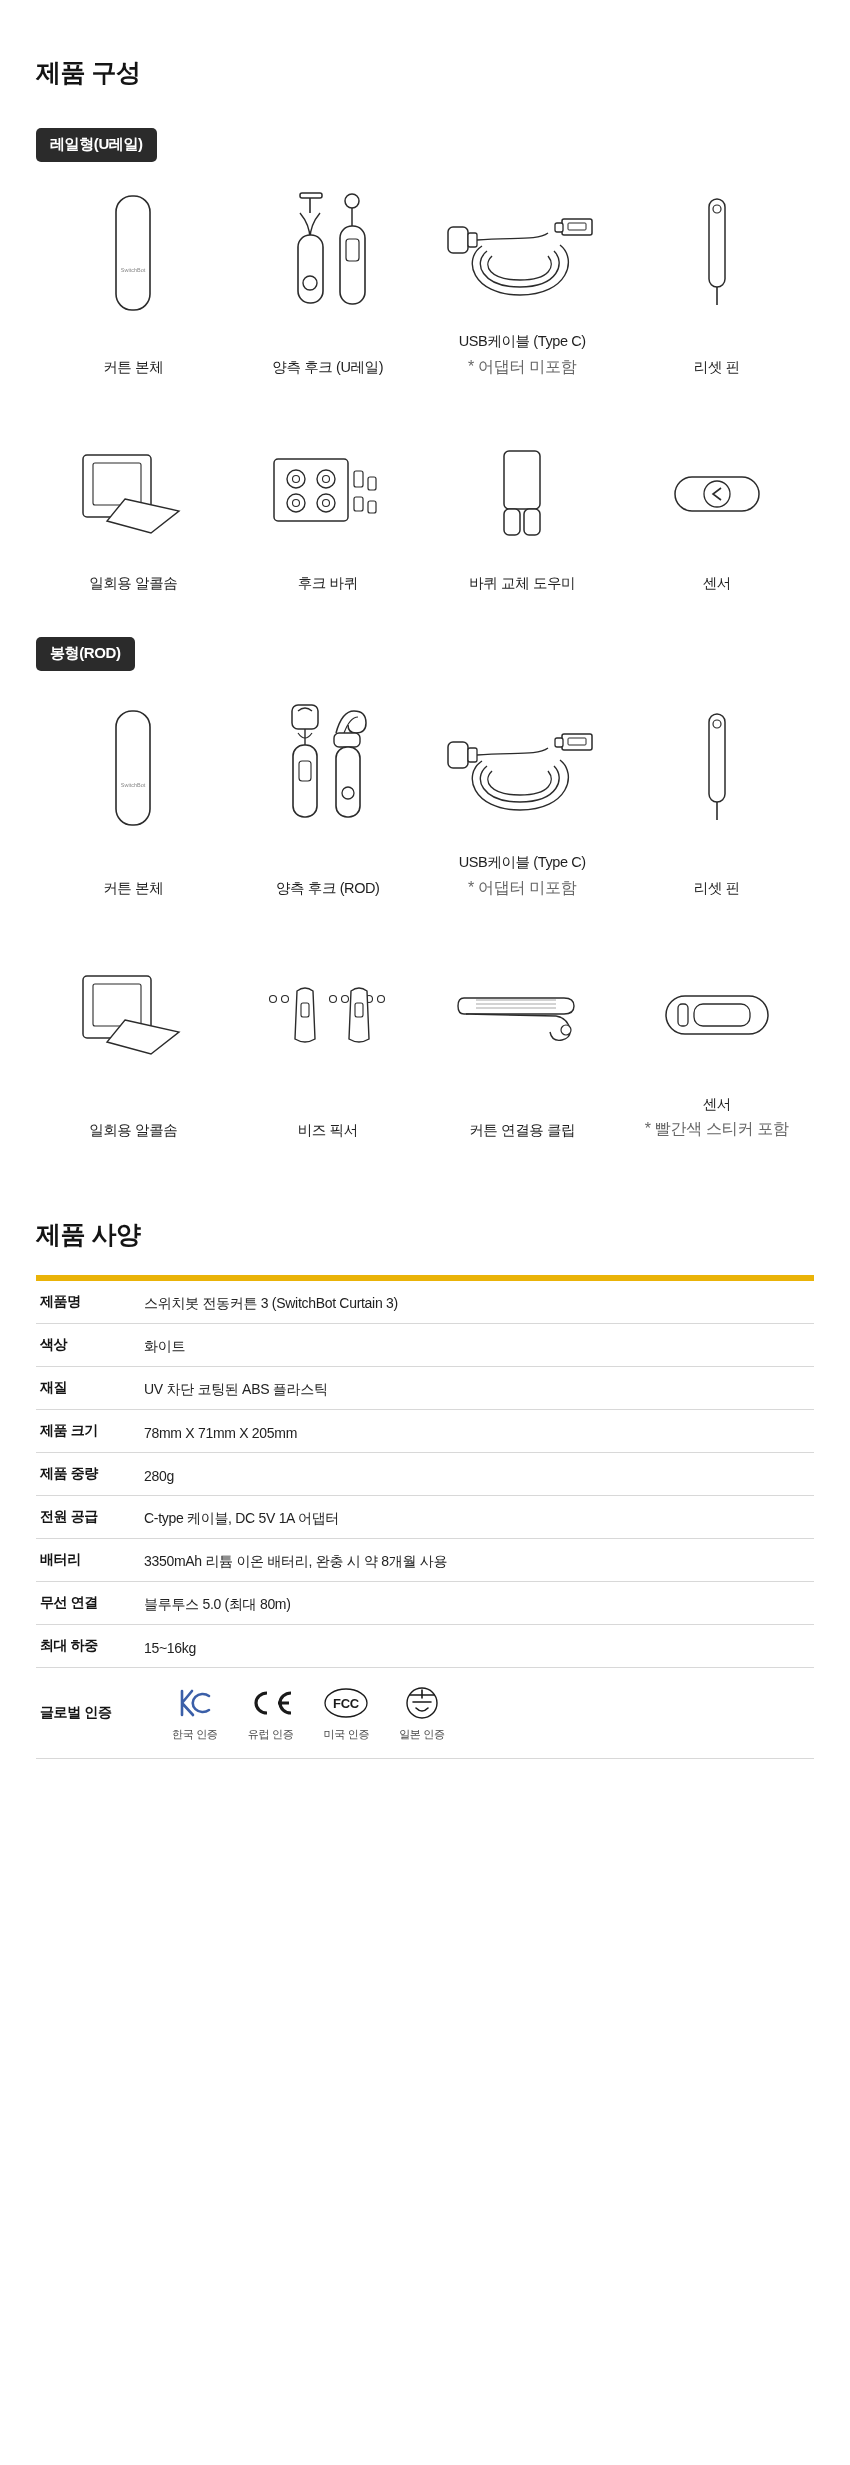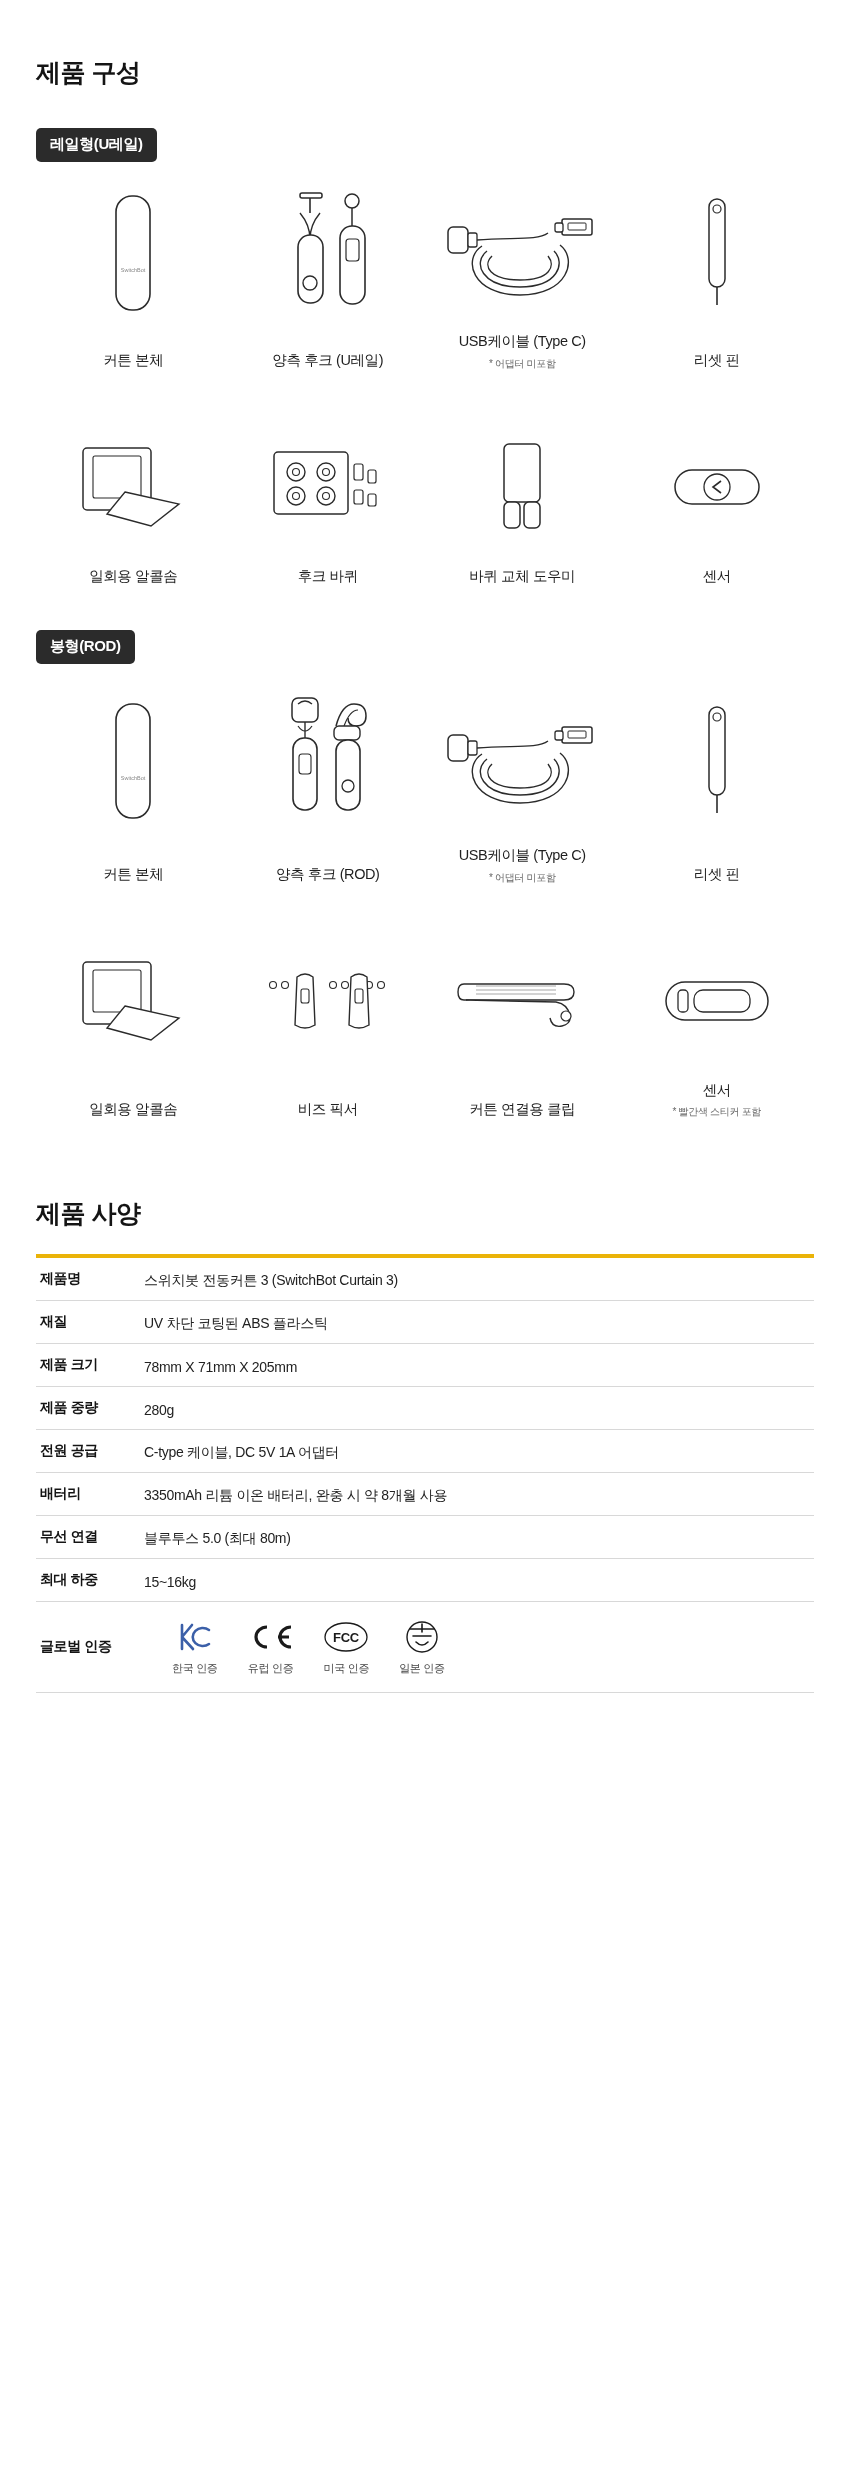--- a/index.html
+++ b/index.html
@@ -62,38 +62,38 @@
   .art.tall { height: 150px; }
   .cap {
     font-size: 14.5px;
     color: #1f1f1f;
     text-align: center;
     letter-spacing: -0.4px;
     margin-top: 10px;
     line-height: 1.35;
   }
   .subcap {
-    font-size: 10px;
+    font-size: 16px;
     color: #666;
     text-align: center;
     letter-spacing: -0.3px;
     margin-top: 5px;
   }
   .row-gap { height: 26px; }
 
   
   #spec-title { margin-top: 78px; }
   table.spec {
     width: 100%;
     border-collapse: collapse;
     margin-top: 24px;
     font-size: 14px;
   }
   table.spec tr { border-bottom: 1px solid #d8d8d8; }
-  table.spec tr:first-child { border-top: 4px solid #eab308; }
+  table.spec tr:first-child { border-top: 6px solid #eab308; }
   table.spec th {
     text-align: left;
     font-weight: bold;
     width: 108px;
     padding: 12px 0 12px 4px;
     color: #141414;
     vertical-align: middle;
     letter-spacing: -0.4px;
     font-size: 14px;
   }
@@ -378,20 +378,24 @@
   
   <h1 class="section-title" id="spec-title">제품 사양</h1>
 
   <table class="spec">
     <tbody>
       <tr>
         <th>제품명</th>
         <td>스위치봇 전동커튼 3 (SwitchBot Curtain 3)</td>
       </tr>
       <tr>
+        <th>색상</th>
+        <td>화이트</td>
+      </tr>
+      <tr>
         <th>재질</th>
         <td>UV 차단 코팅된 ABS 플라스틱</td>
       </tr>
       <tr>
         <th>제품 크기</th>
         <td>78mm X 71mm X 205mm</td>
       </tr>
       <tr>
         <th>제품 중량</th>
         <td>280g</td>

